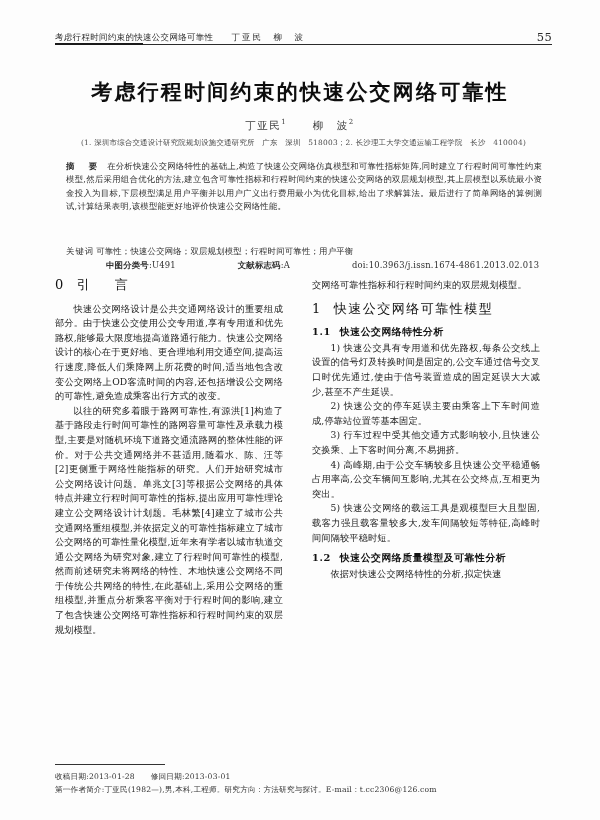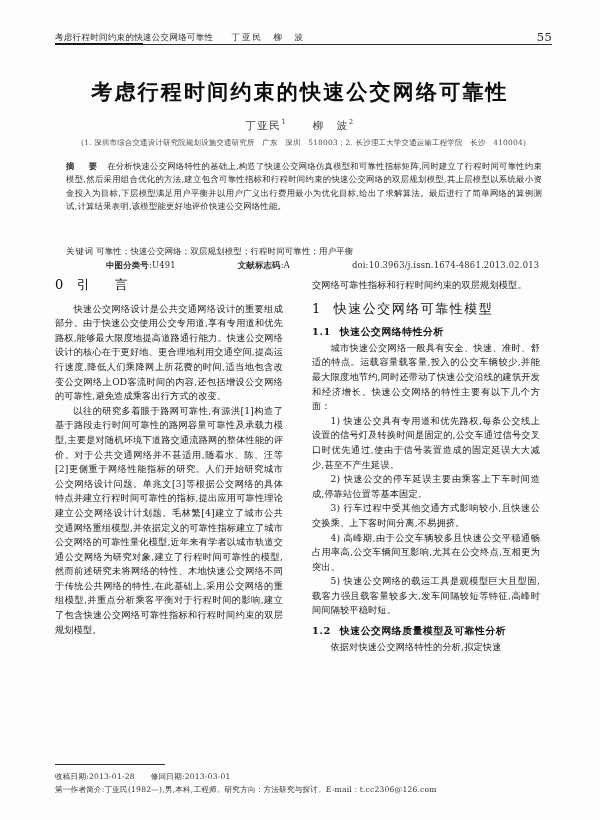--- a/index.html
+++ b/index.html
@@ -260,21 +260,20 @@
   </div>
 
   <div class="col col-right">
     <p class="noind">交网络可靠性指标和行程时间约束的双层规划模型。</p>
     <div class="h1" style="margin-top:9px">
       <span class="num">1</span><span class="t">快速公交网络可靠性模型</span>
     </div>
     <div class="h2">
       <span class="num">1.1</span><span>快速公交网络特性分析</span>
     </div>
-    <p>城市快速公交网络一般具有安全、快速、准时、舒适的特点。运载容量载客量,投入的公交车辆较少,并能最大限度地节约,同时还带动了快速公交沿线的建筑开发和经济增长。快速公交网络的特性主要有以下几个方面：</p>
     <p>1) 快速公交具有专用道和优先路权,每条公交线上设置的信号灯及转换时间是固定的,公交车通过信号交叉口时优先通过,使由于信号装置造成的固定延误大大减少,甚至不产生延误。</p>
     <p>2) 快速公交的停车延误主要由乘客上下车时间造成,停靠站位置等基本固定。</p>
     <p>3) 行车过程中受其他交通方式影响较小,且快速公交换乘、上下客时间分离,不易拥挤。</p>
     <p>4) 高峰期,由于公交车辆较多且快速公交平稳通畅占用率高,公交车辆间互影响,尤其在公交终点,互相更为突出。</p>
     <p>5) 快速公交网络的载运工具是观模型巨大且型固,载客力强且载客量较多大,发车间隔较短等特征,高峰时间间隔较平稳时短。</p>
     <div class="h2">
       <span class="num">1.2</span><span>快速公交网络质量模型及可靠性分析</span>
     </div>
     <p>依据对快速公交网络特性的分析,拟定快速</p>
   </div>

